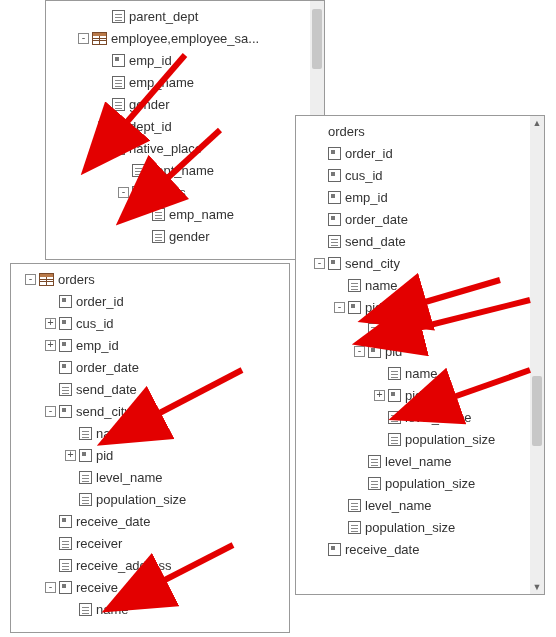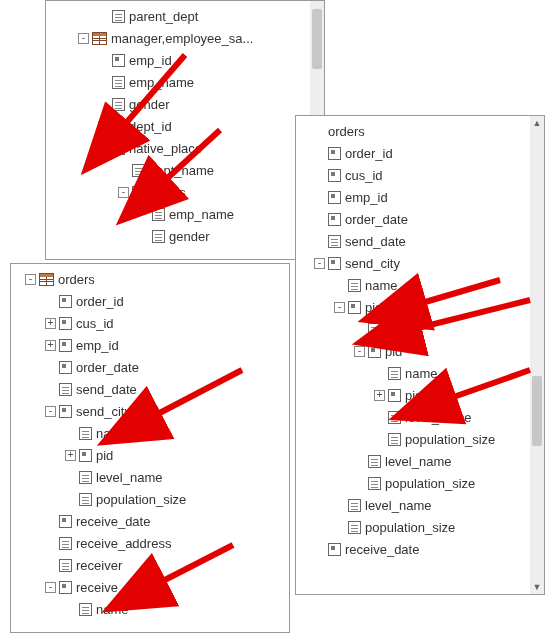--- a/index.html
+++ b/index.html
@@ -153,21 +153,21 @@
       <div class="row">
         <span class="indent" style="width: 50px;"></span>
         <span class="toggle-blank"></span>
         <span class="icon icon-field"></span>
         <span class="label">parent_dept</span>
       </div>
       <div class="row">
         <span class="indent" style="width: 30px;"></span>
         <span class="toggle">-</span>
         <span class="icon icon-table"></span>
-        <span class="label">manager,employee_sa...</span>
+        <span class="label">employee,employee_sa...</span>
       </div>
       <div class="row">
         <span class="indent" style="width: 50px;"></span>
         <span class="toggle-blank"></span>
         <span class="icon icon-pk"></span>
         <span class="label">emp_id</span>
       </div>
       <div class="row">
         <span class="indent" style="width: 50px;"></span>
         <span class="toggle-blank"></span>
@@ -422,27 +422,27 @@
       <div class="row">
         <span class="indent" style="width: 32px;"></span>
         <span class="toggle-blank"></span>
         <span class="icon icon-pk"></span>
         <span class="label">receive_date</span>
       </div>
       <div class="row">
         <span class="indent" style="width: 32px;"></span>
         <span class="toggle-blank"></span>
         <span class="icon icon-field"></span>
+        <span class="label">receiver</span>
+      </div>
+      <div class="row">
+        <span class="indent" style="width: 32px;"></span>
+        <span class="toggle-blank"></span>
+        <span class="icon icon-field"></span>
         <span class="label">receive_address</span>
-      </div>
-      <div class="row">
-        <span class="indent" style="width: 32px;"></span>
-        <span class="toggle-blank"></span>
-        <span class="icon icon-field"></span>
-        <span class="label">receiver</span>
       </div>
       <div class="row">
         <span class="indent" style="width: 32px;"></span>
         <span class="toggle">-</span>
         <span class="icon icon-pk"></span>
         <span class="label">receive_city</span>
       </div>
       <div class="row">
         <span class="indent" style="width: 52px;"></span>
         <span class="toggle-blank"></span>

